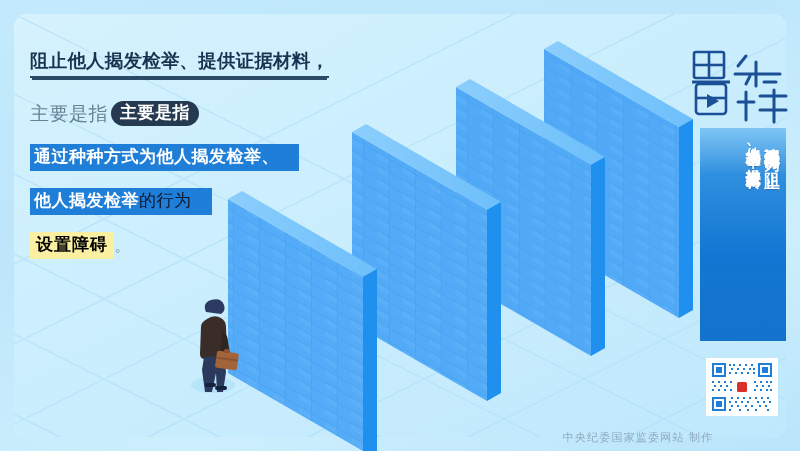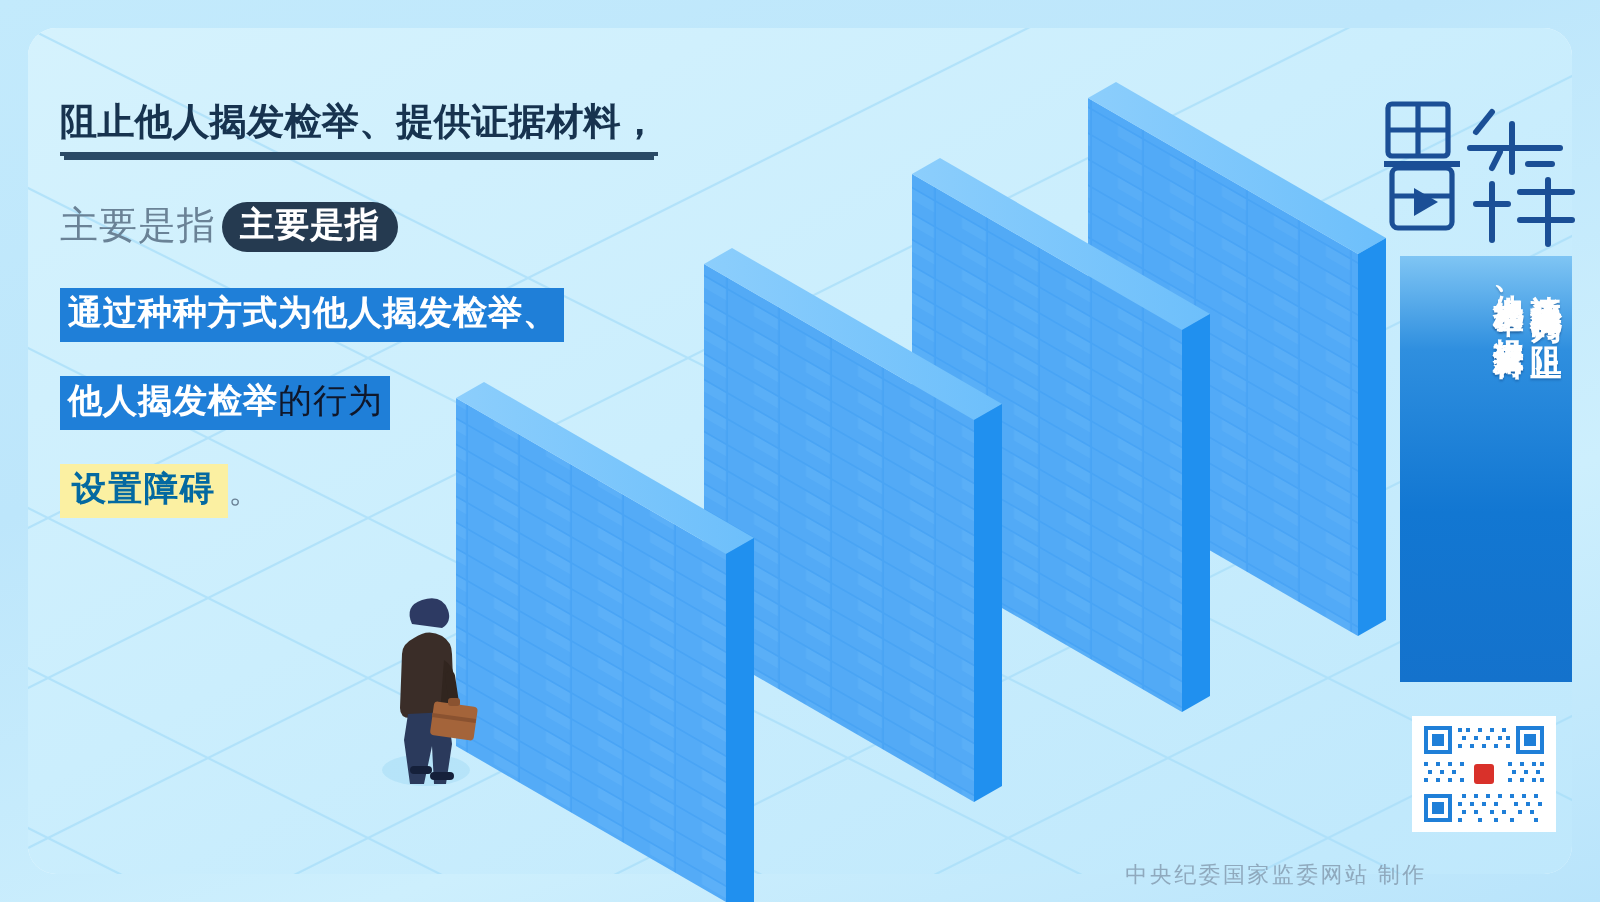--- a/index.html
+++ b/index.html
@@ -30,23 +30,23 @@
   .line{margin:0 0 8px 0;white-space:nowrap;line-height:1.0;}
 
   .title{font-size:18.5px;font-weight:bold;color:#17334f;letter-spacing:.2px;
          padding-bottom:5px;display:inline-block;
          border-bottom:2px solid #2a4a66;box-shadow:0 4px 0 -2px #2a4a66;}
   .l2{height:36px;display:flex;align-items:center;}
   .t-plain{font-size:19px;color:#6a8296;letter-spacing:.5px;}
   .pill{display:inline-block;background:#253a50;color:#ffffff;font-size:17px;font-weight:bold;
         border-radius:13px;padding:3px 9px 5px 9px;margin-left:3px;letter-spacing:.5px;}
   .hl-blue{display:inline-block;background:#1f7fd8;color:#ffffff;font-size:17px;font-weight:bold;
-           padding:4px 3px 6px 4px;letter-spacing:.5px;}
+           padding:4px 20px 6px 4px;letter-spacing:.5px;}
   .hl-blue .soft{color:#0f172a;font-weight:normal;}
-  .hl-yellow{display:inline-block;background:#fbf0a2;color:#0369a1;font-size:17px;font-weight:bold;
+  .hl-yellow{display:inline-block;background:#fbf0a2;color:#000000;font-size:17px;font-weight:bold;
              padding:4px 6px 6px 6px;letter-spacing:1px;}
   .period{font-size:17px;color:#6a8296;}
   .rowgap{height:10px;}
 
   
   .logo{position:absolute;left:688px;top:46px;width:104px;height:80px;}
 
   
   .banner{position:absolute;left:700px;top:128px;width:86px;height:213px;
           background:linear-gradient(180deg,#7fc5f4 0%,#2f8fdf 22%,#1277d2 60%,#1472cc 100%);

